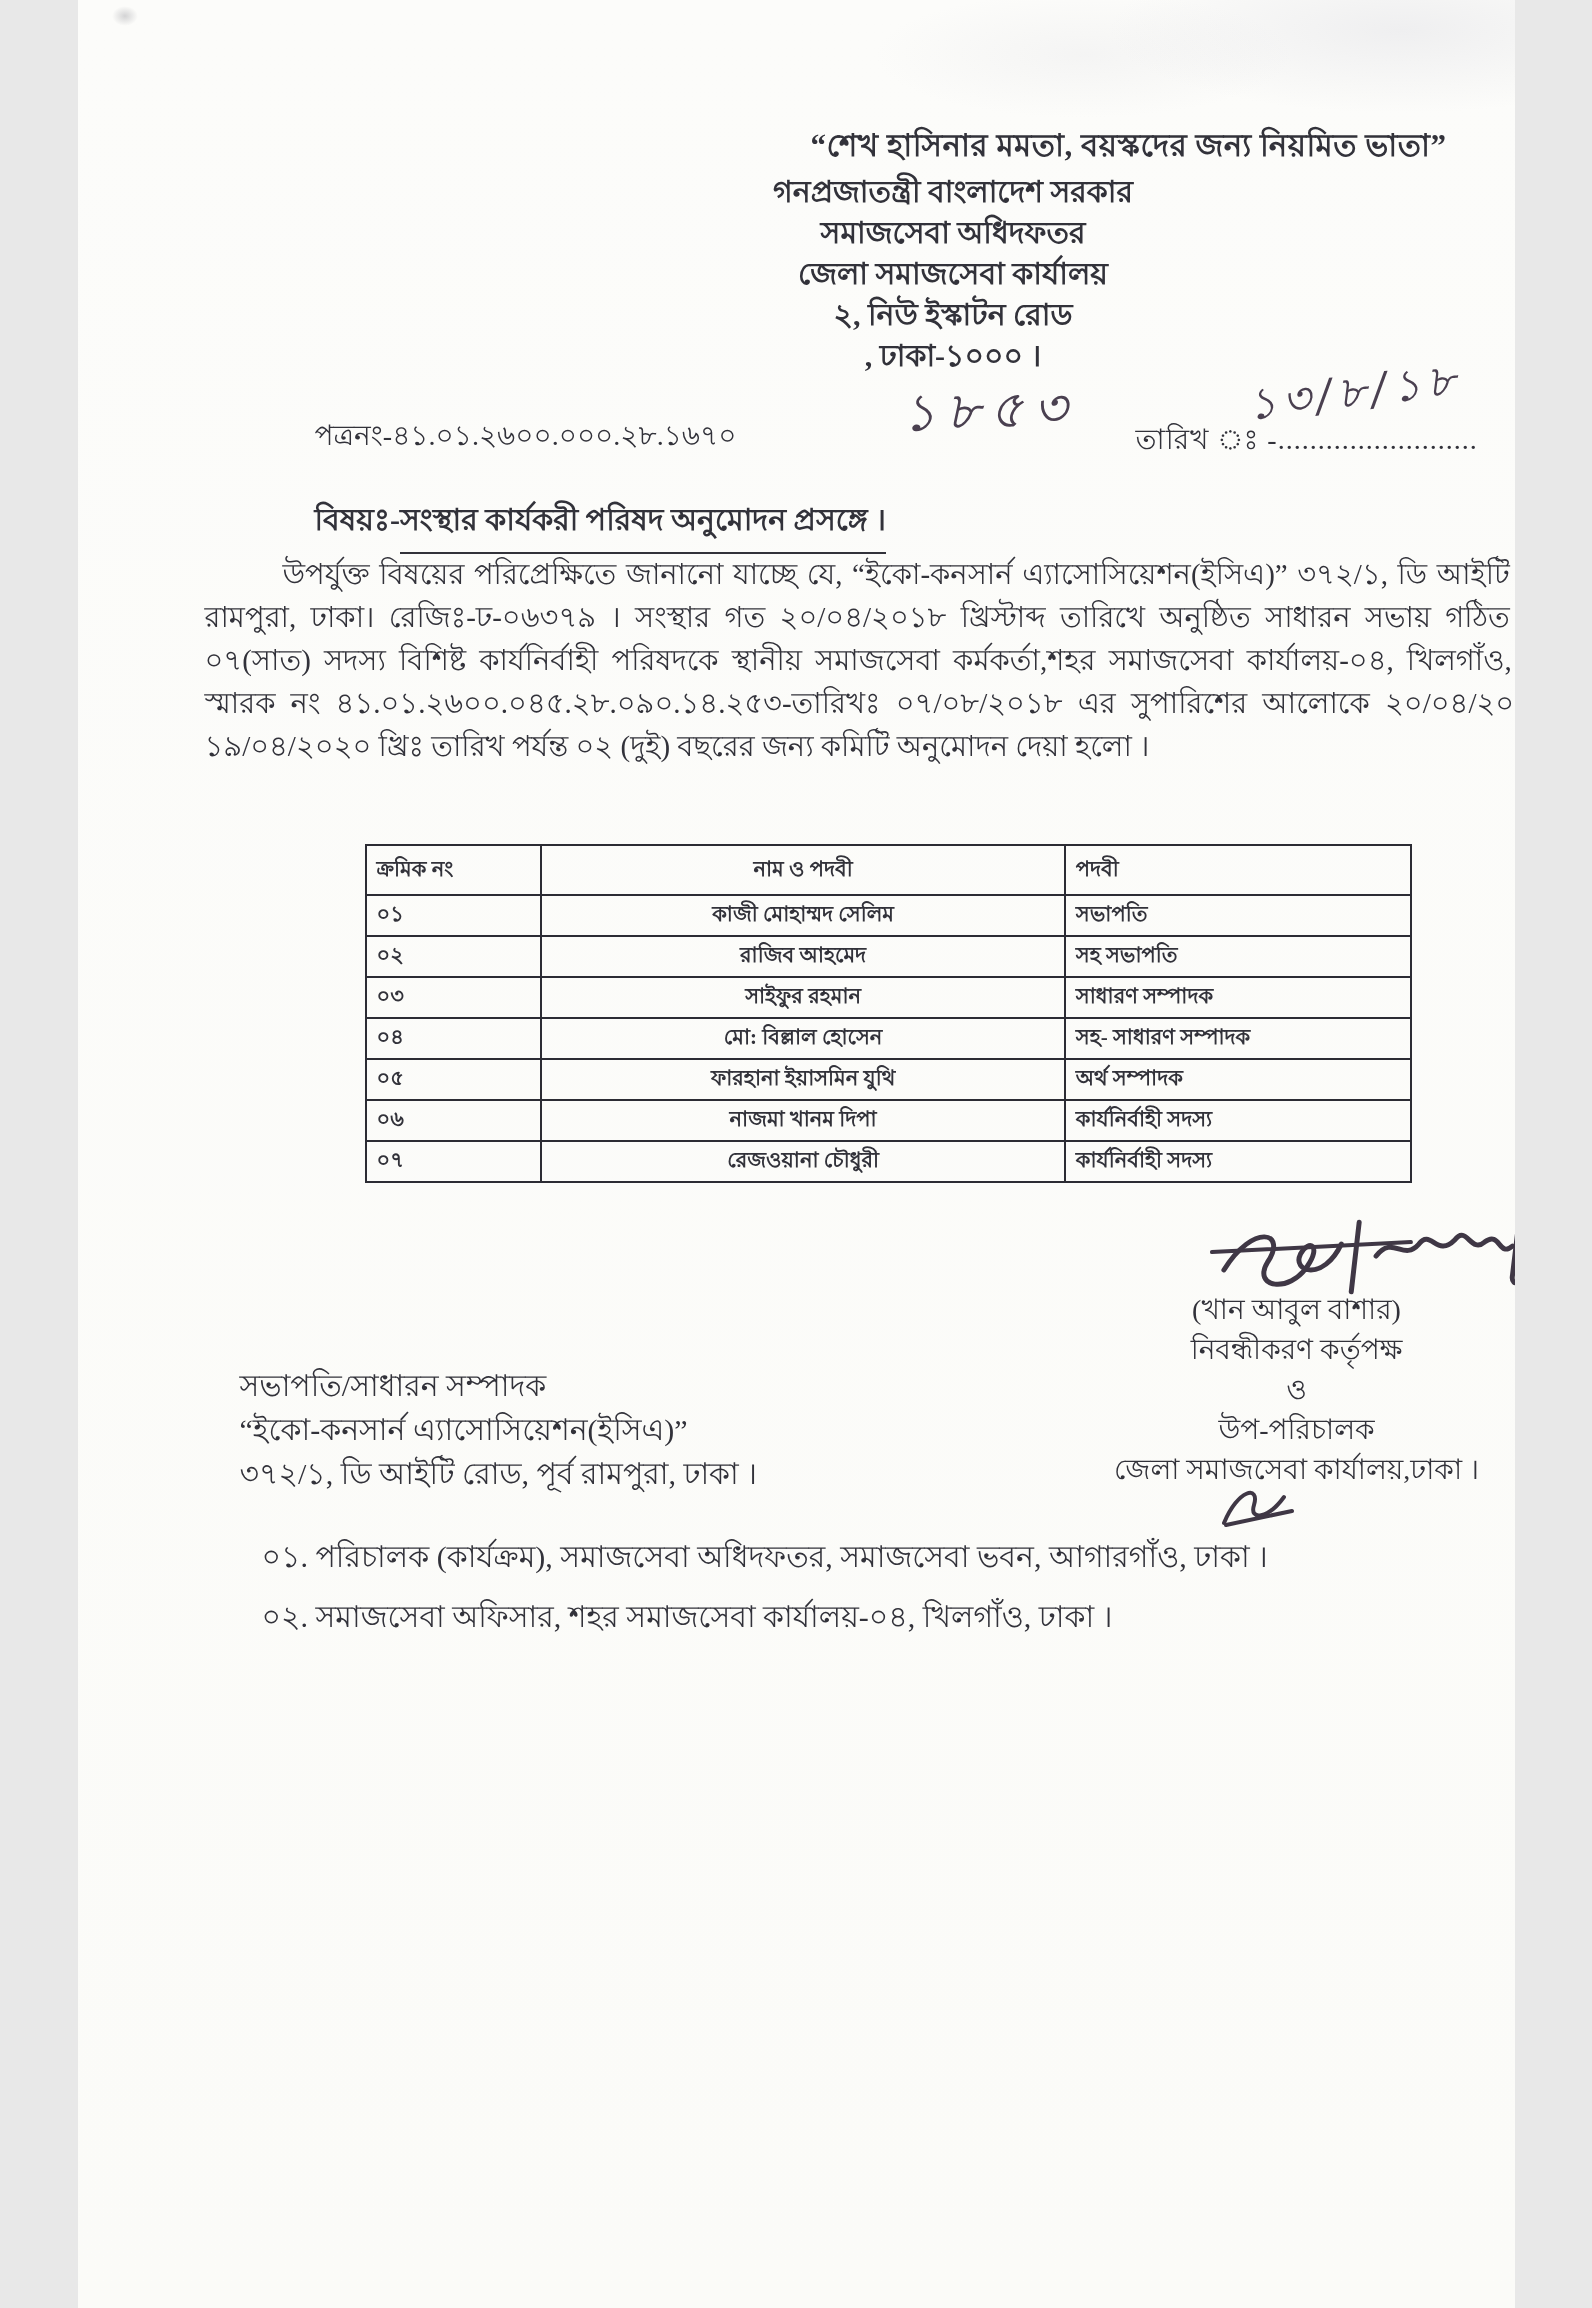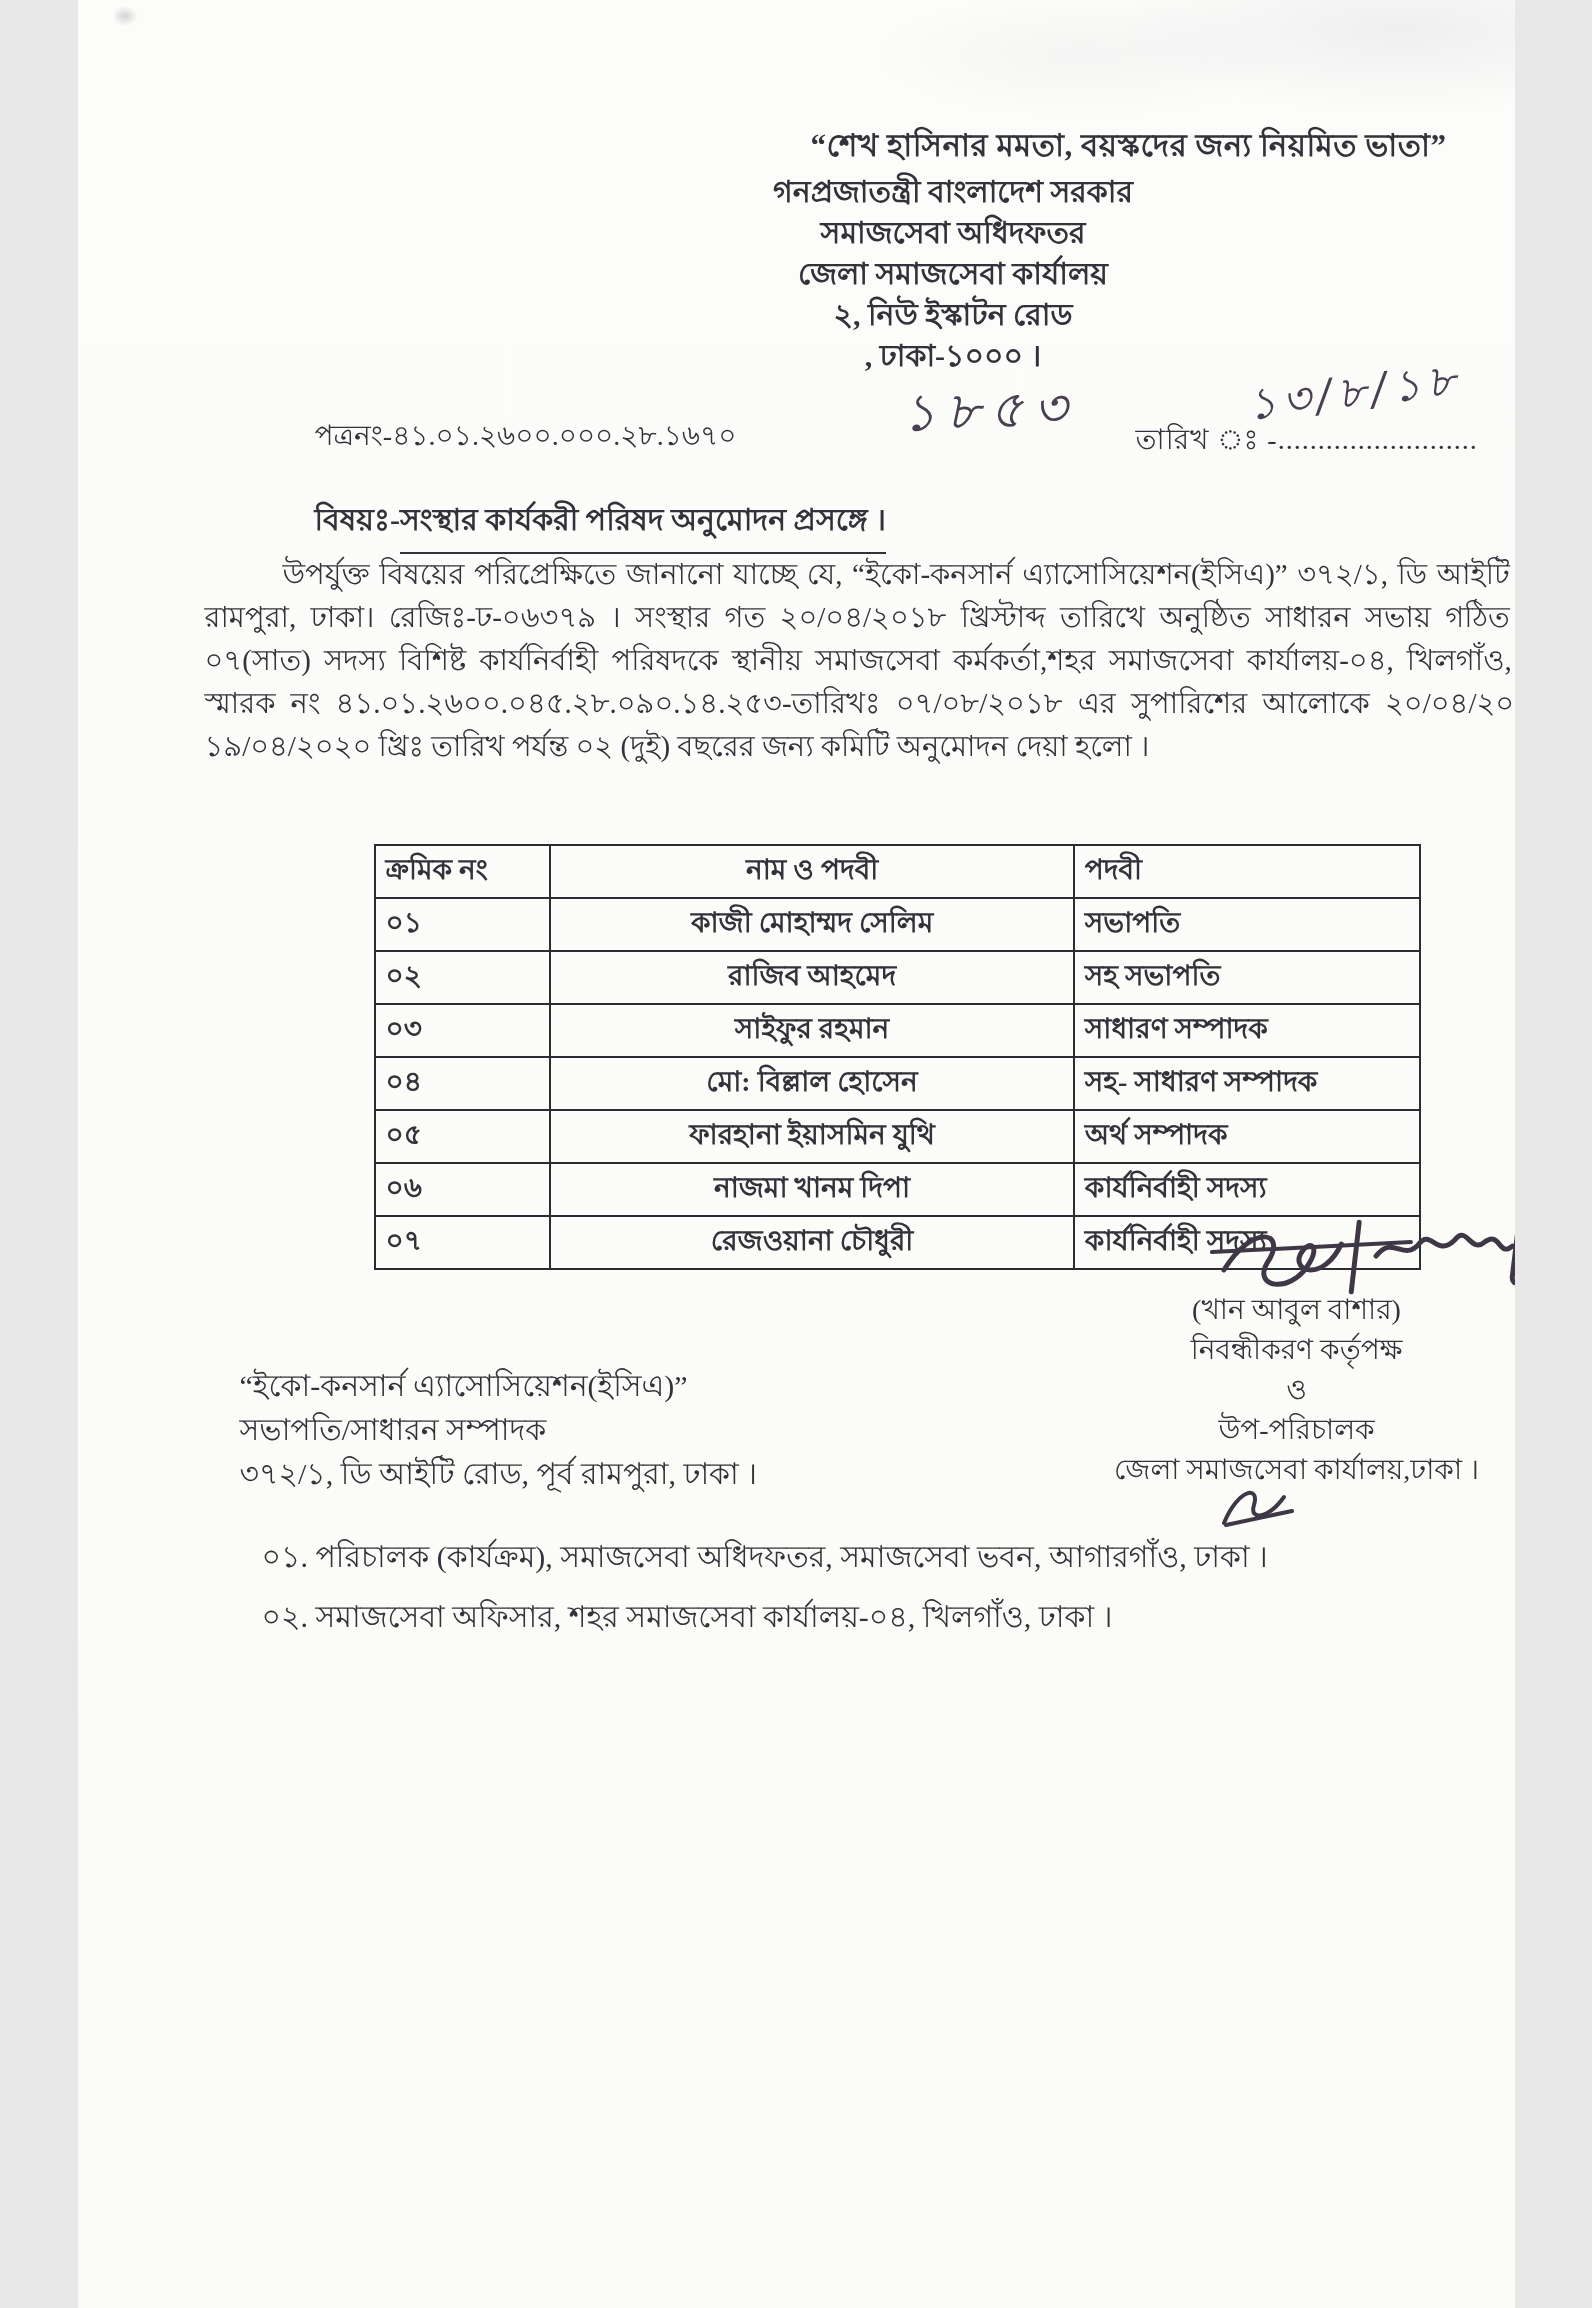--- a/index.html
+++ b/index.html
@@ -37,22 +37,22 @@
     font-family:"DejaVu Serif",serif;font-style:italic;
   }
   .subject{top:496px;left:237px;font-size:30px;font-weight:600;}
   .subject .u{border-bottom:2.5px solid #32323a;padding-bottom:16px;}
   .body-par{
     top:553px;left:127px;width:1425px;
     font-size:29px;line-height:43px;
     text-align:justify;text-indent:78px;
   }
   table.committee{
-    position:absolute;top:844px;left:296px;width:1047px;
-    border-collapse:collapse;font-size:28px;
+    position:absolute;top:844px;left:287px;width:1047px;
+    border-collapse:collapse;font-size:21px;
   }
   table.committee th,table.committee td{
     border:2.5px solid #2c2c34;
     padding:2px 10px;
     font-weight:600;
     height:41px;
     box-sizing:border-box;
   }
   table.committee th{height:50px;}
   .col-serial{width:176px;text-align:left;padding-left:16px;}
@@ -175,22 +175,22 @@
   </div>
 
   <div class="abs init-scribble">
     <svg width="100" height="62" viewBox="0 0 100 62">
       <path d="M12,52 C26,18 48,14 42,34 C37,50 56,48 72,26" stroke-width="4"></path>
       <path d="M14,54 L80,40" stroke-width="4"></path>
     </svg>
   </div>
 
   <div class="abs addressee">
+    <div>সভাপতি/সাধারন সম্পাদক</div>
     <div>“ইকো-কনসার্ন এ্যাসোসিয়েশন(ইসিএ)”</div>
-    <div>সভাপতি/সাধারন সম্পাদক</div>
     <div>৩৭২/১, ডি আইটি রোড, পূর্ব রামপুরা, ঢাকা ।</div>
   </div>
 
   <div class="abs distribution">
     <div class="dist-item">০১.   পরিচালক (কার্যক্রম), সমাজসেবা অধিদফতর, সমাজসেবা ভবন, আগারগাঁও, ঢাকা ।</div>
     <div class="dist-item">০২.   সমাজসেবা অফিসার, শহর  সমাজসেবা কার্যালয়-০৪, খিলগাঁও, ঢাকা ।</div>
   </div>
 
 </div>
 

